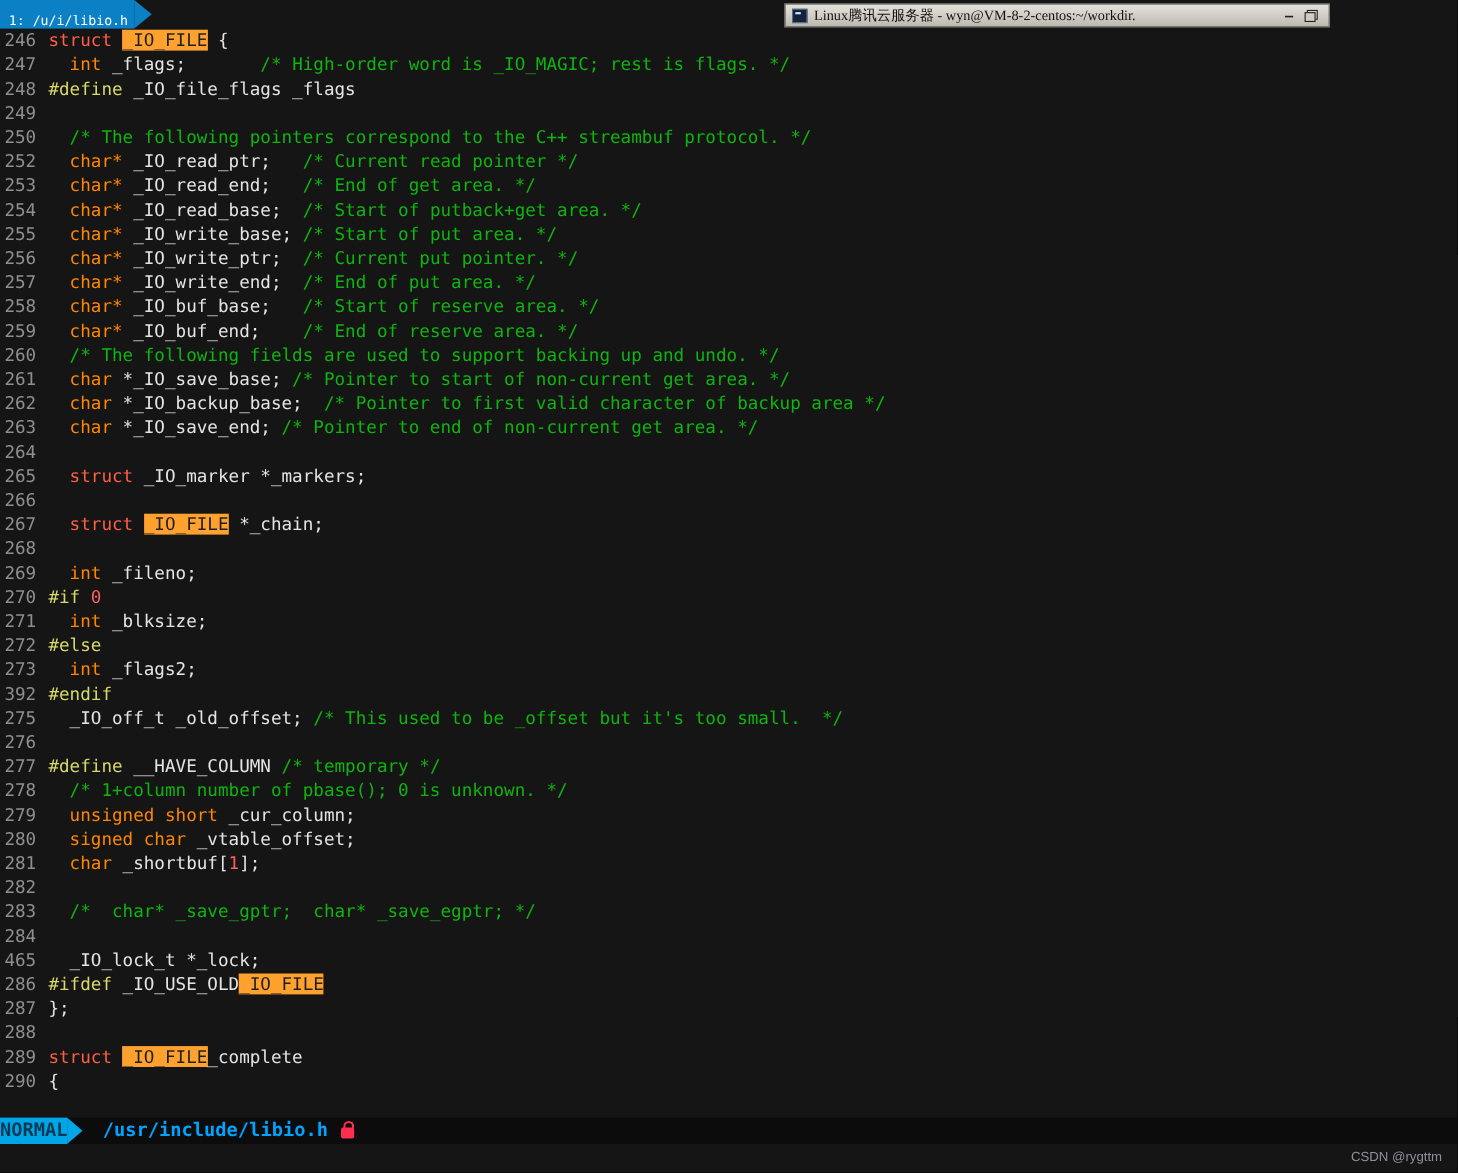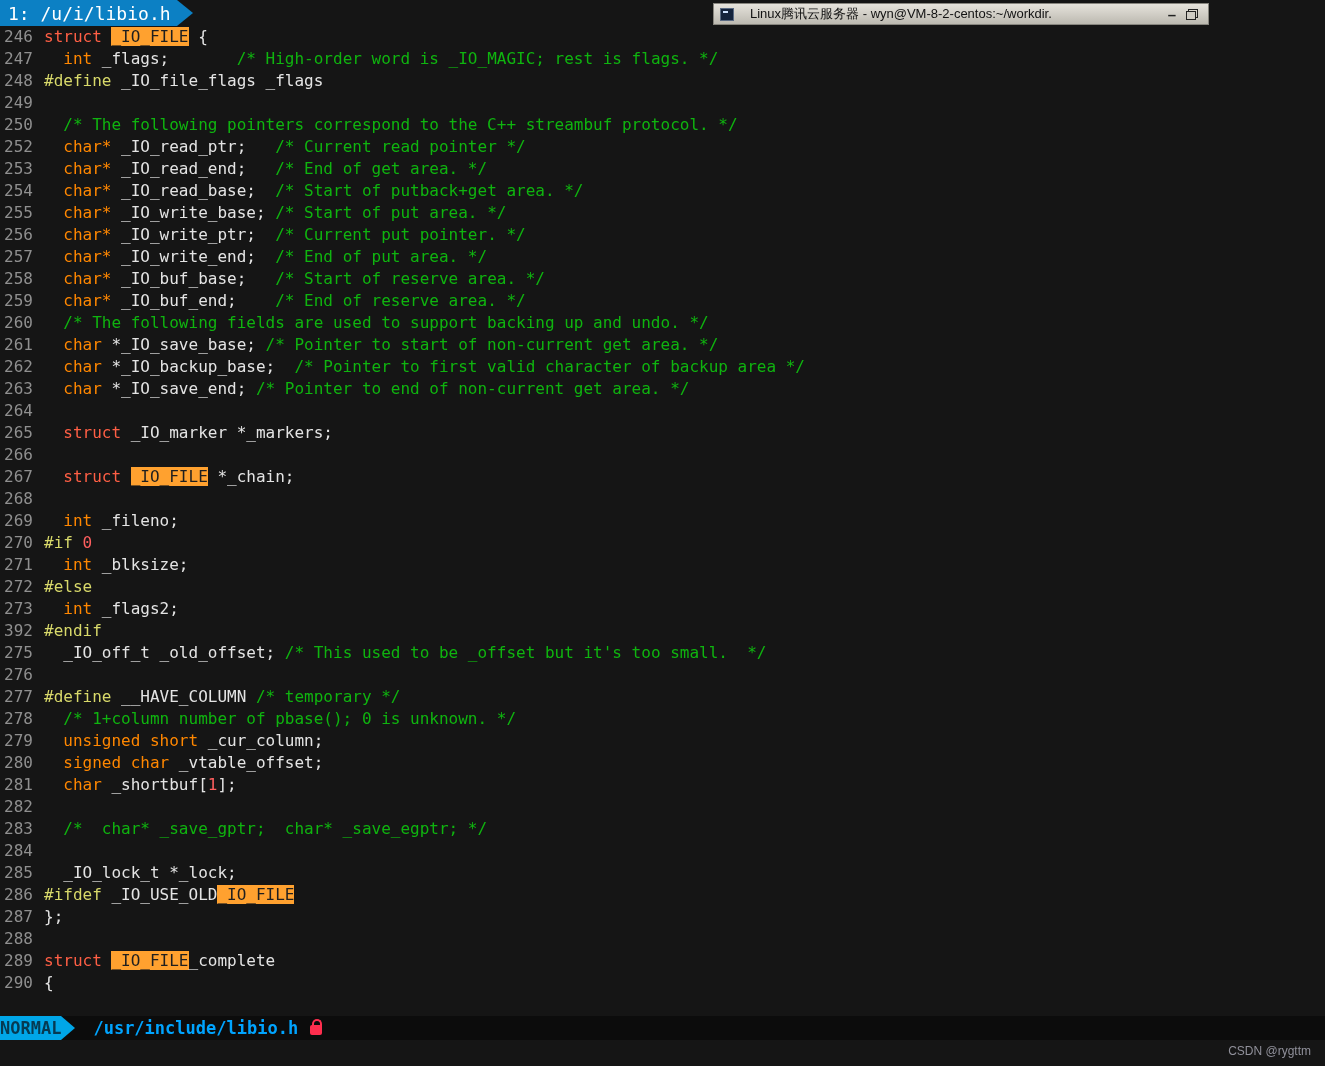--- a/index.html
+++ b/index.html
@@ -5,33 +5,33 @@
   * { margin:0; padding:0; box-sizing:border-box; }
   html,body { background:#000; }
   .screen {
     position:relative; width:1325px; height:1066px;
     background:var(--bg,#151515); overflow:hidden;
     font-family:"DejaVu Sans Mono", monospace;
   }
   
   .topbar { position:relative; height:26px; display:flex; align-items:stretch; background:var(--bg,#151515); }
   .tab {
-    display:flex; align-items:center; background:var(--tab_bg,#0c80c4);
-    color:var(--tab_fg,#fff); font-size:18px; padding:0 6px 0 8px; white-space:pre;
+    display:flex; align-items:flex-end; background:var(--tab_bg,#0c80c4);
+    color:var(--tab_fg,#fff); font-size:12px; padding:0 6px 0 8px; white-space:pre;
   }
   .tab-arrow { width:0; height:0; border-top:13px solid transparent; border-bottom:13px solid transparent; border-left:16px solid var(--tab_bg,#0c80c4); }
   .titlebar {
     position:absolute; left:713px; top:3px; width:496px; height:22px;
     background:linear-gradient(180deg, var(--titlebar_bg1,#e6e3dc), var(--titlebar_bg2,#bcb9b0));
     border:1px solid #87857e; display:flex; align-items:center; padding:0 6px;
     font-family:"Liberation Sans", sans-serif;
   }
   .term-icon { position:relative; width:14px; height:13px; background:#14233c; border:1px solid #5a6a82; flex:0 0 auto; }
   .term-icon::before { content:""; position:absolute; left:2px; top:2px; width:5px; height:2px; background:#cfe2ff; }
-  .titlebar-text { flex:1; margin-left:16px; font-size:13px; color:#121212; white-space:nowrap; overflow:hidden; }
+  .titlebar-text { flex:1; margin-left:6px; font-size:13px; color:#121212; white-space:nowrap; overflow:hidden;font-family:Liberation Serif, serif; }
   .btn-min { width:20px; text-align:center; font-size:15px; font-weight:bold; color:#222; cursor:default; }
   .btn-restore { width:20px; display:flex; justify-content:center; align-items:center; cursor:default; }
   .restore-icon { position:relative; width:12px; height:11px; display:inline-block; }
   .restore-icon::before { content:""; position:absolute; right:0; top:0; width:8px; height:7px; border:1px solid #222; }
   .restore-icon::after { content:""; position:absolute; left:0; bottom:0; width:8px; height:7px; border:1px solid #222; background:#cfccc4; }
   
   .editor { height:990px; overflow:hidden; font-size:16px; }
   .line { height:22px; line-height:22px; white-space:pre; }
   .lnum { display:inline-block; width:44px; padding-left:4px; color:var(--gutter_fg,#8f8f8f); }
   .line.cursorline { background:var(--cursorline_bg,#0b67b2); }
@@ -108,21 +108,21 @@
       <div class="line"><span class="lnum">275</span><span class="code"><span class="tk-w">  _IO_off_t _old_offset; </span><span class="tk-c">/* This used to be _offset but it's too small.  */</span></span></div>
       <div class="line"><span class="lnum">276</span><span class="code"></span></div>
       <div class="line"><span class="lnum">277</span><span class="code"><span class="tk-p">#define</span><span class="tk-w"> __HAVE_COLUMN </span><span class="tk-c">/* temporary */</span></span></div>
       <div class="line"><span class="lnum">278</span><span class="code"><span class="tk-w">  </span><span class="tk-c">/* 1+column number of pbase(); 0 is unknown. */</span></span></div>
       <div class="line"><span class="lnum">279</span><span class="code"><span class="tk-w">  </span><span class="tk-t">unsigned short</span><span class="tk-w"> _cur_column;</span></span></div>
       <div class="line"><span class="lnum">280</span><span class="code"><span class="tk-w">  </span><span class="tk-t">signed char</span><span class="tk-w"> _vtable_offset;</span></span></div>
       <div class="line"><span class="lnum">281</span><span class="code"><span class="tk-w">  </span><span class="tk-t">char</span><span class="tk-w"> _shortbuf[</span><span class="tk-n">1</span><span class="tk-w">];</span></span></div>
       <div class="line"><span class="lnum">282</span><span class="code"></span></div>
       <div class="line"><span class="lnum">283</span><span class="code"><span class="tk-w">  </span><span class="tk-c">/*  char* _save_gptr;  char* _save_egptr; */</span></span></div>
       <div class="line"><span class="lnum">284</span><span class="code"></span></div>
-      <div class="line"><span class="lnum">285</span><span class="code"><span class="tk-w">  _IO_lock_t *_lock;</span></span></div>
+      <div class="line"><span class="lnum">465</span><span class="code"><span class="tk-w">  _IO_lock_t *_lock;</span></span></div>
       <div class="line"><span class="lnum">286</span><span class="code"><span class="tk-p">#ifdef</span><span class="tk-w"> _IO_USE_OLD</span><span class="tk-h">_IO_FILE</span></span></div>
       <div class="line"><span class="lnum">287</span><span class="code"><span class="tk-w">};</span></span></div>
       <div class="line"><span class="lnum">288</span><span class="code"></span></div>
       <div class="line"><span class="lnum">289</span><span class="code"><span class="tk-k">struct </span><span class="tk-h">_IO_FILE</span><span class="tk-w">_complete</span></span></div>
       <div class="line"><span class="lnum">290</span><span class="code"><span class="tk-w">{</span></span></div>
     </div>
 
   <div class="statusbar">
     <span class="mode">NORMAL</span>
     <span class="mode-arrow"></span>

